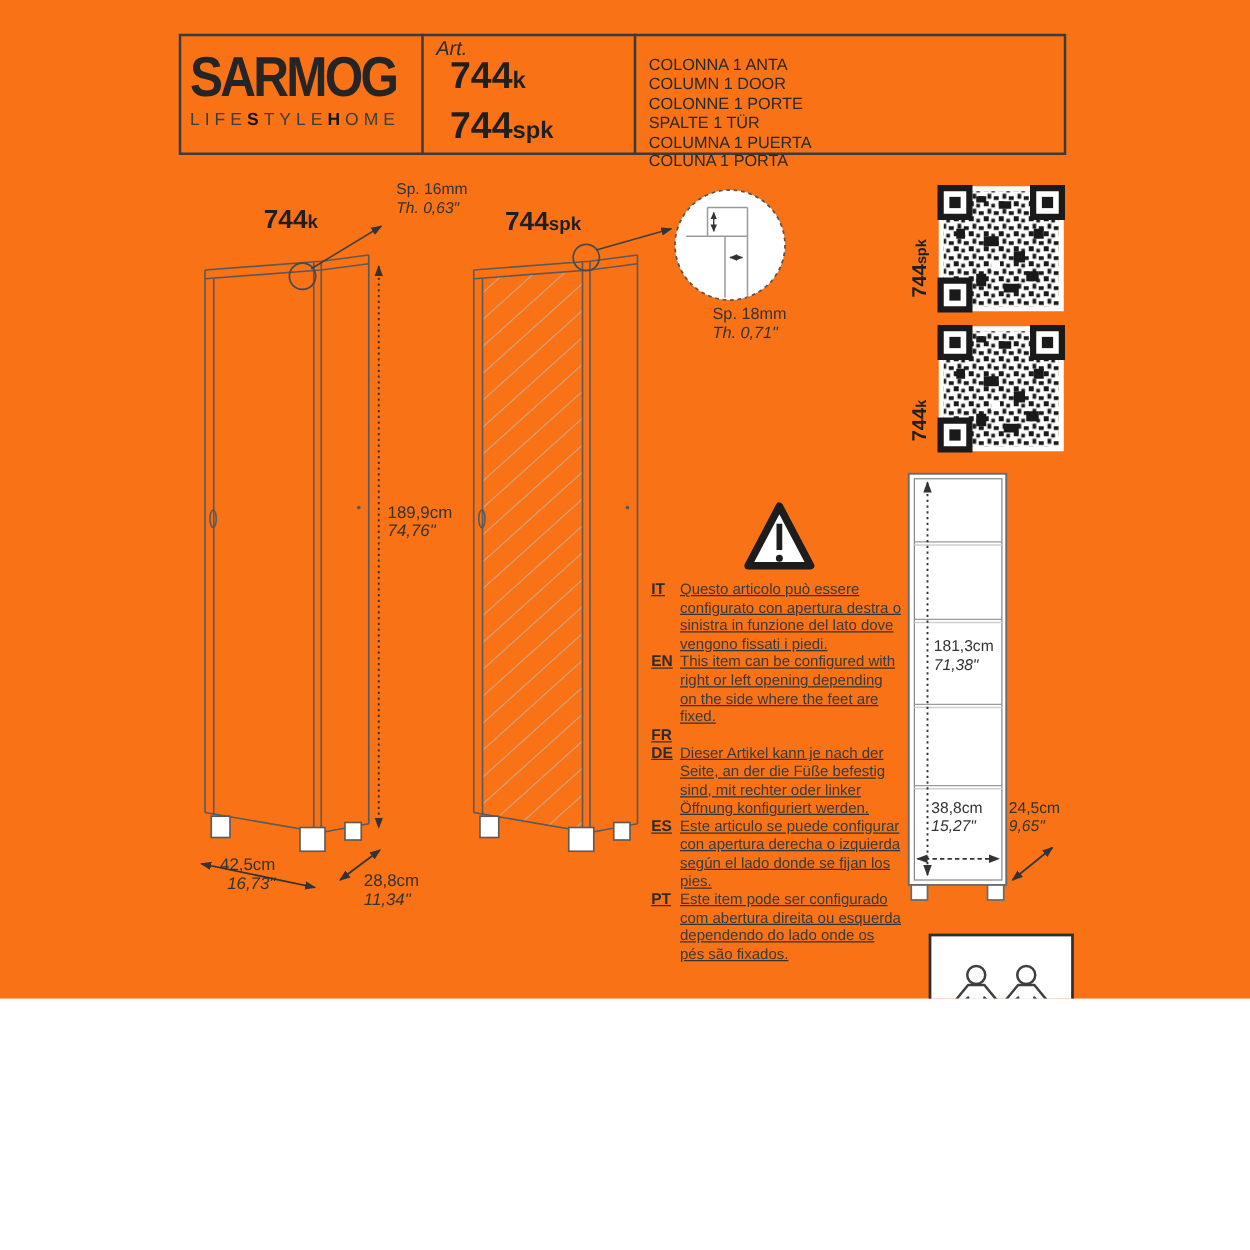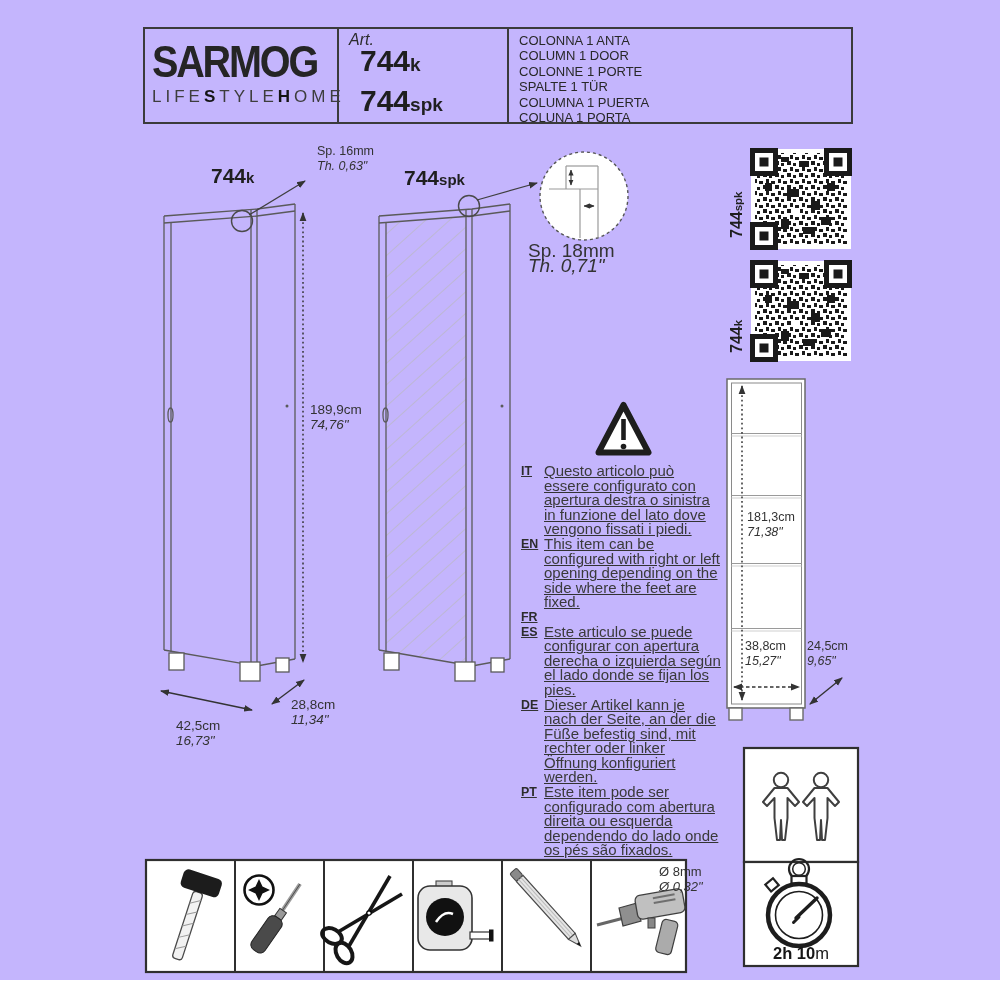--- a/index.html
+++ b/index.html
@@ -1,45 +1,45 @@
 <!DOCTYPE html>
 <html><head>
 <meta charset="utf-8">
 <style>
   html,body{margin:0;padding:0;background:#fff;}
-  .sheet{position:relative;width:1000px;height:980px;background:#c4b5fd;overflow:hidden;
+  .sheet{position:relative;width:1000px;height:799px;background:#f97316;overflow:hidden;
          font-family:"Liberation Sans", sans-serif;color:#333;}
   .abs{position:absolute;}
   
   .hdr{left:143px;top:27px;width:710px;height:97px;border:2px solid #3b3b3b;box-sizing:border-box;}
   .hdr-div{top:27px;width:2px;height:97px;background:#3b3b3b;}
   .brand{left:152px;top:40px;width:180px;}
   .brand-name{font-size:45px;font-weight:600;letter-spacing:-2.5px;color:#252525;
               transform:scaleX(0.88);transform-origin:left top;line-height:44px;}
-  .brand-tag{margin-top:3px;font-size:17px;color:#3d3d3d;letter-spacing:4px;white-space:nowrap;}
+  .brand-tag{margin-top:3px;font-size:14px;color:#3d3d3d;letter-spacing:4px;white-space:nowrap;}
   .brand-tag .b{font-weight:700;color:#141414;}
   .artlbl{left:349px;top:31px;font-size:16px;font-style:italic;color:#2c2c2c;}
   .code{white-space:nowrap;color:#1f1f1f;font-weight:700;}
   .code .num{font-size:30px;}
   .code .suf{font-size:19px;}
-  .names{left:519px;top:33px;font-size:13px;line-height:15.4px;color:#282828;}
+  .names{left:519px;top:44px;font-size:13px;line-height:15.4px;color:#282828;}
   
   .dim{font-size:12.5px;line-height:15px;color:#333;white-space:nowrap;}
   .dim .imp{font-style:italic;}
   .model{white-space:nowrap;font-weight:700;color:#1f1f1f;}
   .model .num{font-size:21px;}
   .model .suf{font-size:15px;}
   .qrlbl{white-space:nowrap;font-weight:700;color:#1f1f1f;transform:rotate(-90deg);transform-origin:0 0;}
   .qrlbl .num{font-size:16px;}
   .qrlbl .suf{font-size:11.5px;}
   
   .notes{left:521px;top:464px;width:200px;text-decoration:underline;}
   .note{display:flex;margin:0;}
   .note .lg{width:23px;flex:none;font-weight:700;font-size:12.4px;line-height:14.6px;color:#2c2c2c;}
-  .note .tx{flex:1;font-size:15px;line-height:14.6px;color:#3a3a3a;}
+  .note .tx{flex:1;font-size:12px;line-height:14.6px;color:#3a3a3a;}
   .time{left:744px;top:944px;width:114px;text-align:center;font-size:16.5px;color:#171717;white-space:nowrap;}
   .time .b{font-weight:700;}
   svg{position:absolute;left:0;top:0;}
 </style>
 </head>
 <body>
 
 <div class="sheet">
 
   <svg width="1000" height="1000" viewBox="0 0 1000 1000">
@@ -291,29 +291,29 @@
     <div>COLUNA 1 PORTA</div>
   </div>
 
   <div class="abs model" style="left:211px;top:164px;"><span class="num">744</span><span class="suf">k</span></div>
   <div class="abs model" style="left:404px;top:166px;"><span class="num">744</span><span class="suf">spk</span></div>
 
   <div class="abs dim" style="left:317px;top:144px;">
     <div>Sp. 16mm</div>
     <div class="imp">Th. 0,63"</div>
   </div>
-  <div class="abs dim" style="left:528px;top:243px;font-size:19px;">
+  <div class="abs dim" style="left:570px;top:243px;font-size:13px;">
     <div>Sp. 18mm</div>
     <div class="imp">Th. 0,71"</div>
   </div>
   <div class="abs dim" style="left:310px;top:402px;font-size:13.5px;">
     <div>189,9cm</div>
     <div class="imp">74,76"</div>
   </div>
-  <div class="abs dim" style="left:176px;top:718px;font-size:13.5px;">
+  <div class="abs dim" style="left:176px;top:684px;font-size:13.5px;text-align:right;">
     <div>42,5cm</div>
     <div class="imp">16,73"</div>
   </div>
   <div class="abs dim" style="left:291px;top:697px;font-size:13.5px;">
     <div>28,8cm</div>
     <div class="imp">11,34"</div>
   </div>
   <div class="abs dim" style="left:747px;top:510px;">
     <div>181,3cm</div>
     <div class="imp">71,38"</div>
@@ -340,28 +340,28 @@
         <div class="tx">Questo articolo può essere configurato con apertura destra o sinistra in funzione del lato dove vengono fissati i piedi.</div>
       </div>
     <div class="note">
         <div class="lg">EN</div>
         <div class="tx">This item can be configured with right or left opening depending on the side where the feet are fixed.</div>
       </div>
     <div class="note">
         <div class="lg">FR</div>
       </div>
     <div class="note">
+        <div class="lg">DE</div>
+        <div class="tx">Dieser Artikel kann je nach der Seite, an der die Füße befestig sind, mit rechter oder linker Öffnung konfiguriert werden.</div>
+      </div>
+    <div class="note">
         <div class="lg">ES</div>
         <div class="tx">Este articulo se puede configurar con apertura derecha o izquierda según el lado donde se fijan los pies.</div>
       </div>
     <div class="note">
-        <div class="lg">DE</div>
-        <div class="tx">Dieser Artikel kann je nach der Seite, an der die Füße befestig sind, mit rechter oder linker Öffnung konfiguriert werden.</div>
-      </div>
-    <div class="note">
         <div class="lg">PT</div>
         <div class="tx">Este item pode ser configurado com abertura direita ou esquerda dependendo do lado onde os pés são fixados.</div>
       </div>
   </div>
 
   <div class="abs time"><span class="b">2h 10</span><span>m</span></div>
 
 </div>
 
 </body></html>

